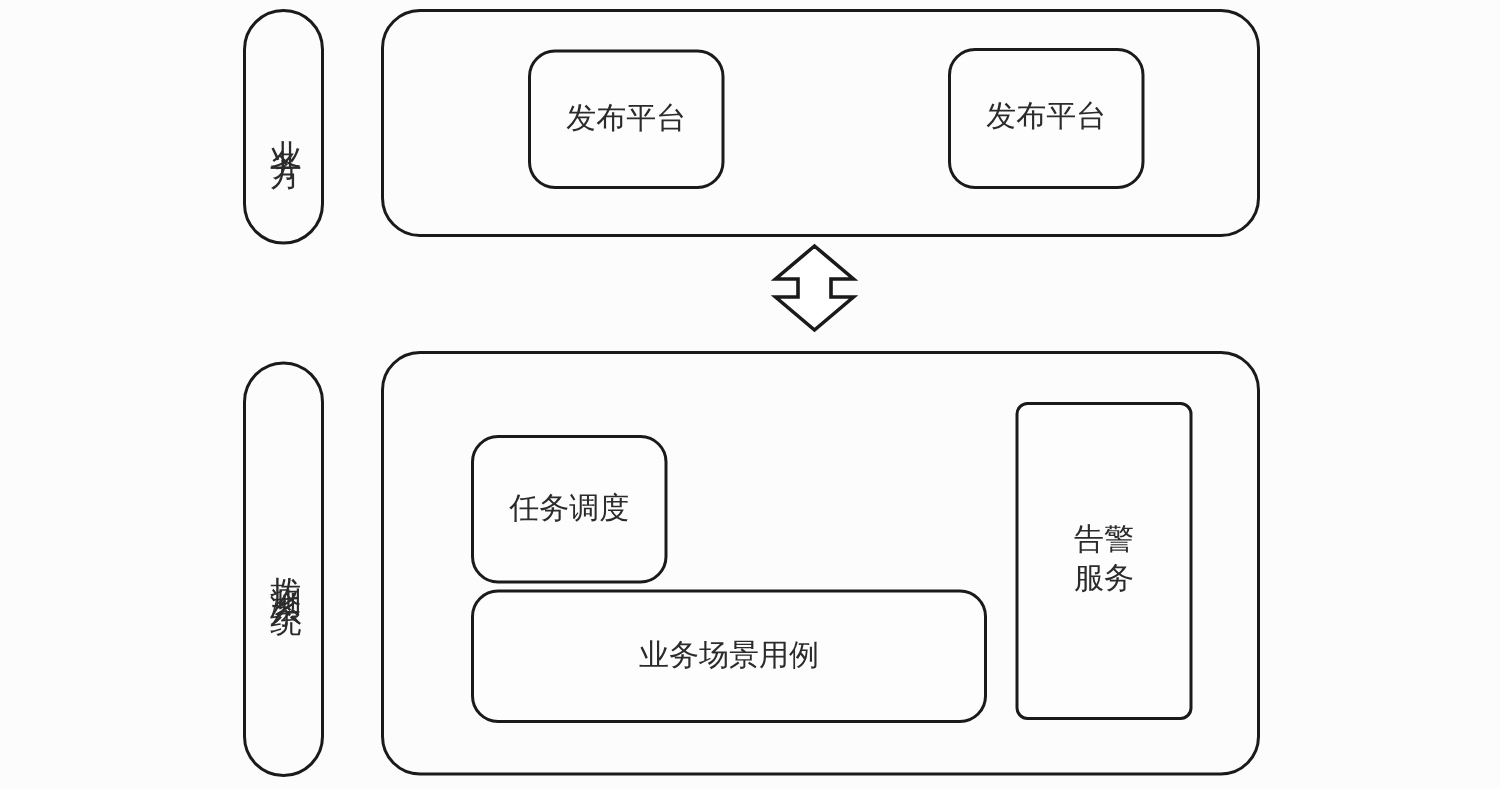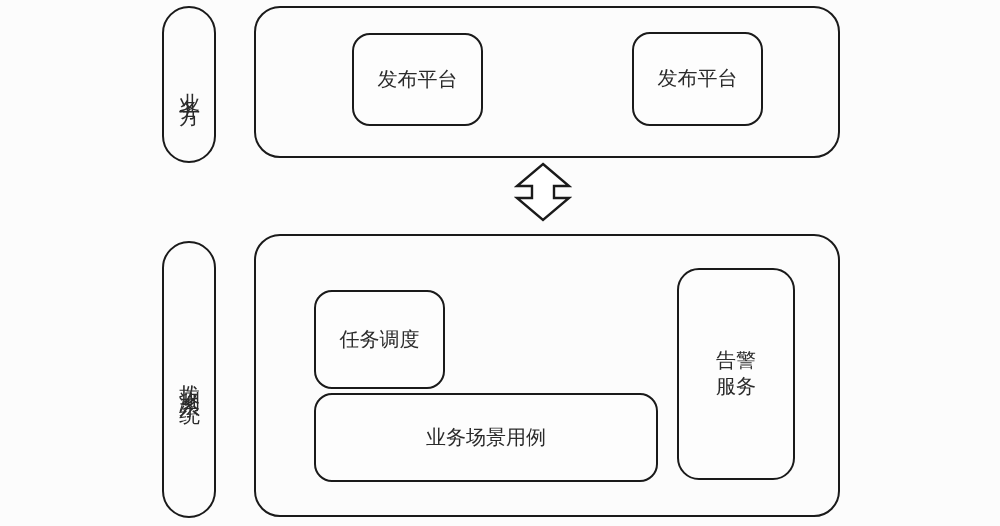--- a/index.html
+++ b/index.html
@@ -55,21 +55,21 @@
   }
 
   
   .leaf {
     border-radius: 18px;
     font-size: 20px;
     background: #fdfdfd;
   }
 
   .leaf-tall {
-    border-radius: 22px;
+    border-radius: 8px;
   }
 
   
   #lane-label-business  { left: 162px; top: 6px;   width: 54px;  height: 157px; }
   #lane-body-business   { left: 254px; top: 6px;   width: 586px; height: 152px; }
 
   #node-publish-platform { left: 352px; top: 33px;  width: 131px; height: 93px; }
   #node-other-platform   { left: 632px; top: 32px;  width: 131px; height: 94px; }
 
   #lane-label-probe     { left: 162px; top: 241px; width: 54px;  height: 277px; }

